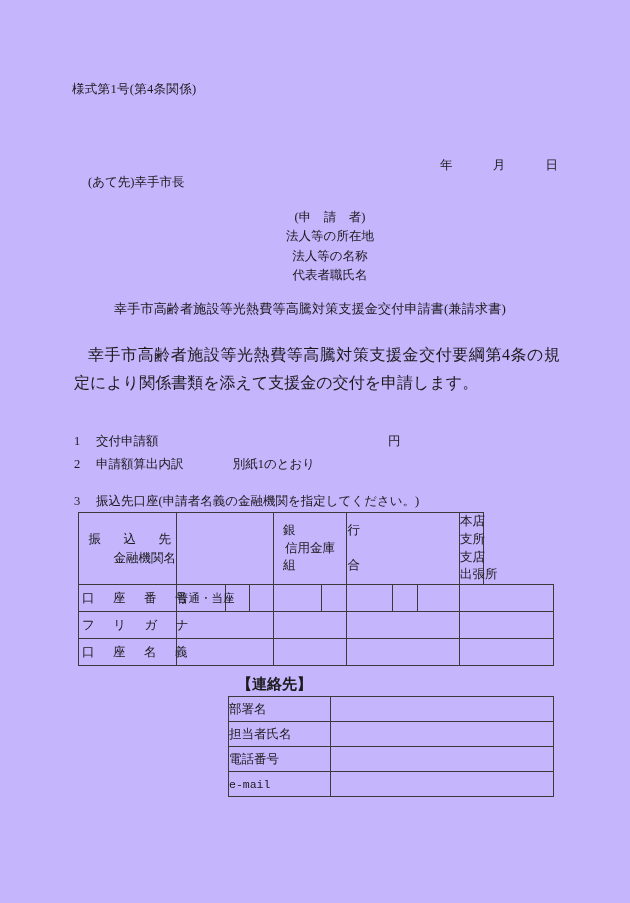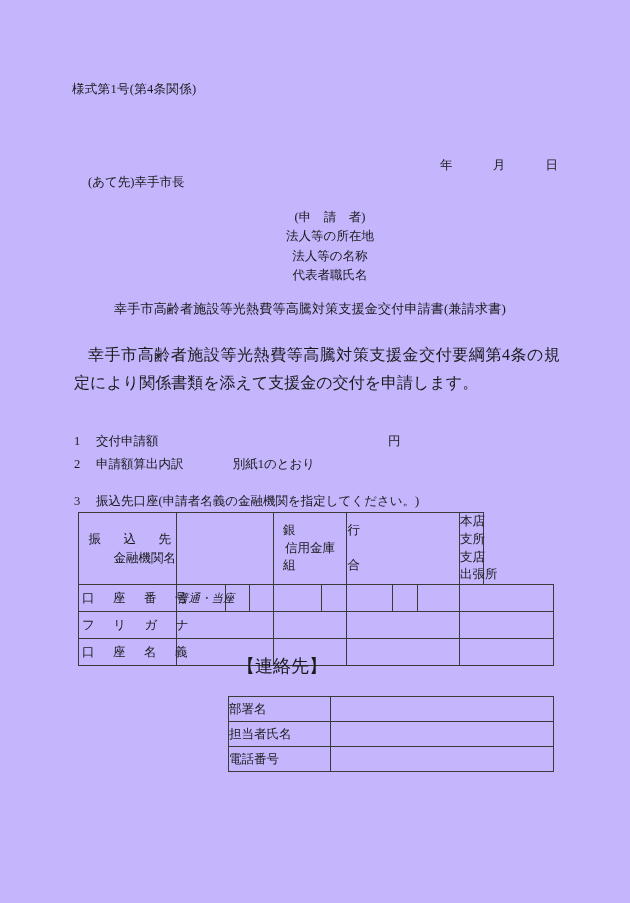--- a/index.html
+++ b/index.html
@@ -115,29 +115,28 @@
   .kind-cell .w1 { letter-spacing: 9px; padding-left: 9px; }
   .branch-cell {
     text-align: center;
     line-height: 1.42;
   }
   .branch-cell .ln { display: block; white-space: nowrap; }
   .futsu {
     text-align: center;
     white-space: nowrap;
     font-size: 11.5px;
-    font-style: italic;
   }
   .tall { height: 66px !important; }
 
   
   .contact-head {
-    left: 237px; top: 654px;
-    font-size: 18px;
-    font-weight: normal;
+    left: 237px; top: 675px;
+    font-size: 15px;
+    font-weight: bold;
   }
   .contact-table {
     left: 228px; top: 696px;
     width: 325px;
   }
   .contact-table td { height: 24px; }
   .contact-table .c-lbl {
     width: 102px;
     text-align: left;
   }
@@ -274,16 +273,20 @@
       <td></td>
     </tr>
     <tr>
       <td class="c-lbl">担当者氏名</td>
       <td></td>
     </tr>
     <tr>
       <td class="c-lbl">電話番号</td>
       <td></td>
     </tr>
+    <tr>
+      <td class="c-lbl mono">e-mail</td>
+      <td></td>
+    </tr>
   </tbody>
     </table>
 
 </div>
 
 </body></html>

